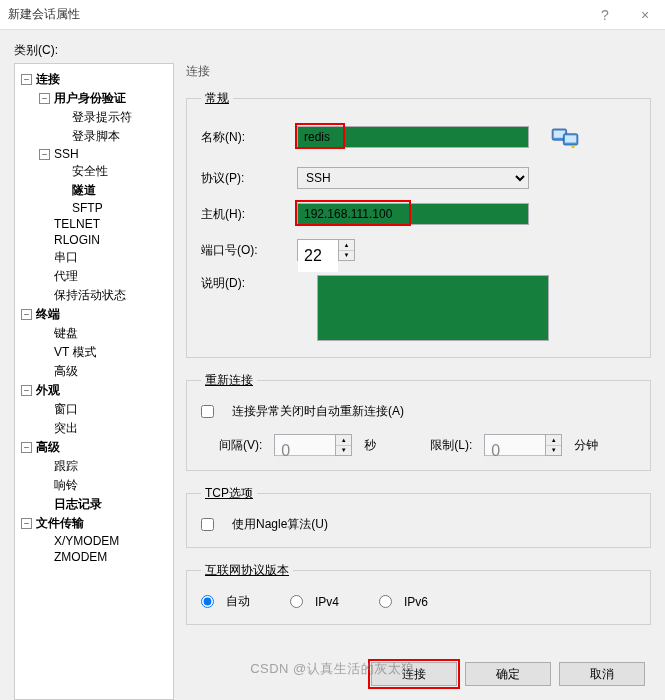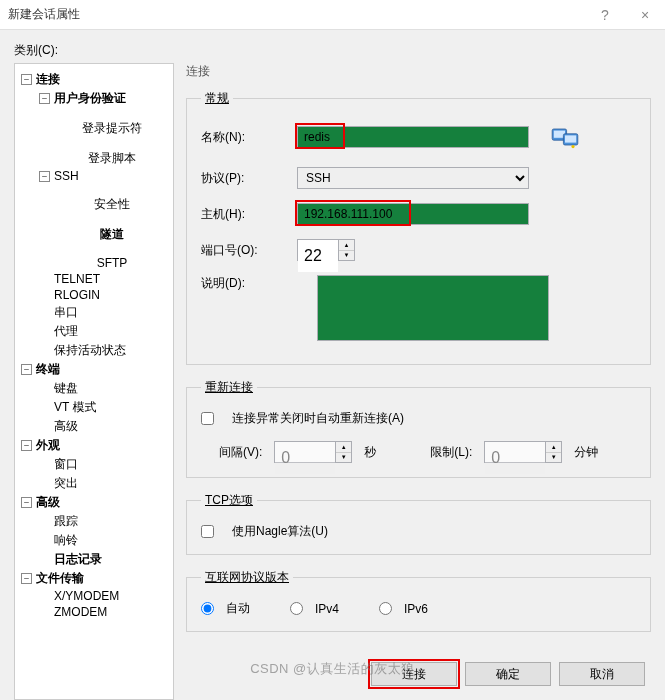--- a/index.html
+++ b/index.html
@@ -17,37 +17,37 @@
     
     .main-area { display: flex; gap: 12px; flex: 1; min-height: 0; }
     
     
     .tree-panel { width: 160px; background: #fff; border: 1px solid #ccc; padding: 6px 4px; overflow: auto; }
     .tree { list-style: none; }
     .tree li { list-style: none; }
     .tree-node { display: flex; align-items: center; padding: 1px 2px; cursor: pointer; white-space: nowrap; }
     .tree-node.lvl-0 { padding-left: 2px; }
     .tree-node.lvl-1 { padding-left: 20px; }
-    .tree-node.lvl-2 { padding-left: 38px; flex-direction: column; }
+    .tree-node.lvl-2 { padding-left: 38px; }
     .tree-toggle { width: 11px; height: 11px; border: 1px solid #888; display: inline-flex; align-items: center; justify-content: center; font-size: 9px; line-height: 1; margin-right: 4px; background: #fff; color: #555; font-family: monospace; }
     .tree-toggle.empty { border: none; }
     .tree-label { font-size: 12px; }
     .tree-label.bold { font-weight: bold; }
     
     
     .right-panel { flex: 1; display: flex; flex-direction: column; }
     .section-title { font-size: 12px; color: #555; margin-bottom: 10px; }
     .right-body { flex: 1; overflow: auto; }
     
     fieldset { border: 1px solid #d0d0d0; border-radius: 0; margin-bottom: 14px; padding: 14px 14px 14px 14px; }
     legend { font-size: 12px; color: #000000; padding: 0 4px; text-decoration: underline; }
     
     .form-row { display: flex; align-items: center; margin-bottom: 14px; }
     .form-row.top-align { align-items: flex-start; }
-    .form-row:last-child { margin-bottom: 9px; gap: 20px; }
+    .form-row:last-child { margin-bottom: 2px; gap: 20px; }
     .form-label { width: 96px; font-size: 12px; }
     .form-control { flex: 0 0 232px; height: 22px; border: 1px solid #abadb3; background: #15803d; padding: 2px 6px; font-size: 12px; }
     .form-select { flex: 0 0 232px; height: 22px; border: 1px solid #abadb3; background: #efefef; padding: 2px 4px; font-size: 12px; }
     textarea.form-control { height: 66px; resize: none; }
     
     .spinner-wrap { display: inline-flex; border: 1px solid #abadb3; height: 22px; background: #fff; }
     .spinner-wrap input { border: none; width: 40px; padding: 16px 6px; font-size: 16px; outline: none; }
     .spinner-btns { display: flex; flex-direction: column; width: 16px; border-left: 1px solid #abadb3; }
     .spinner-btn { flex: 1; display: flex; align-items: center; justify-content: center; font-size: 6px; background: #efefef; cursor: pointer; border-bottom: 1px solid #ccc; }
     .spinner-btn:last-child { border-bottom: none; }

